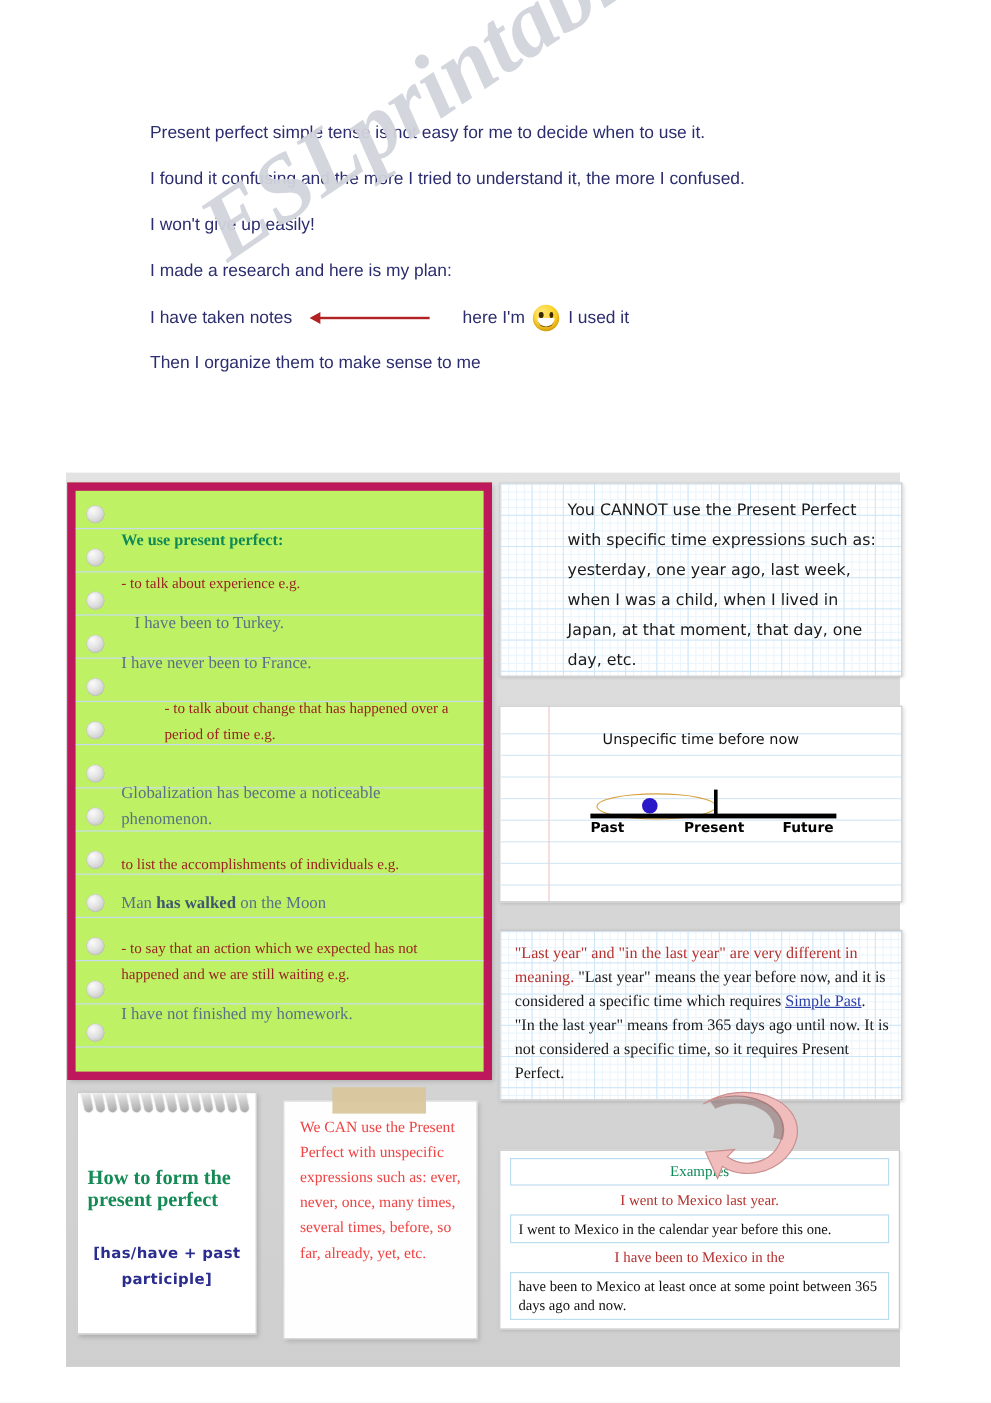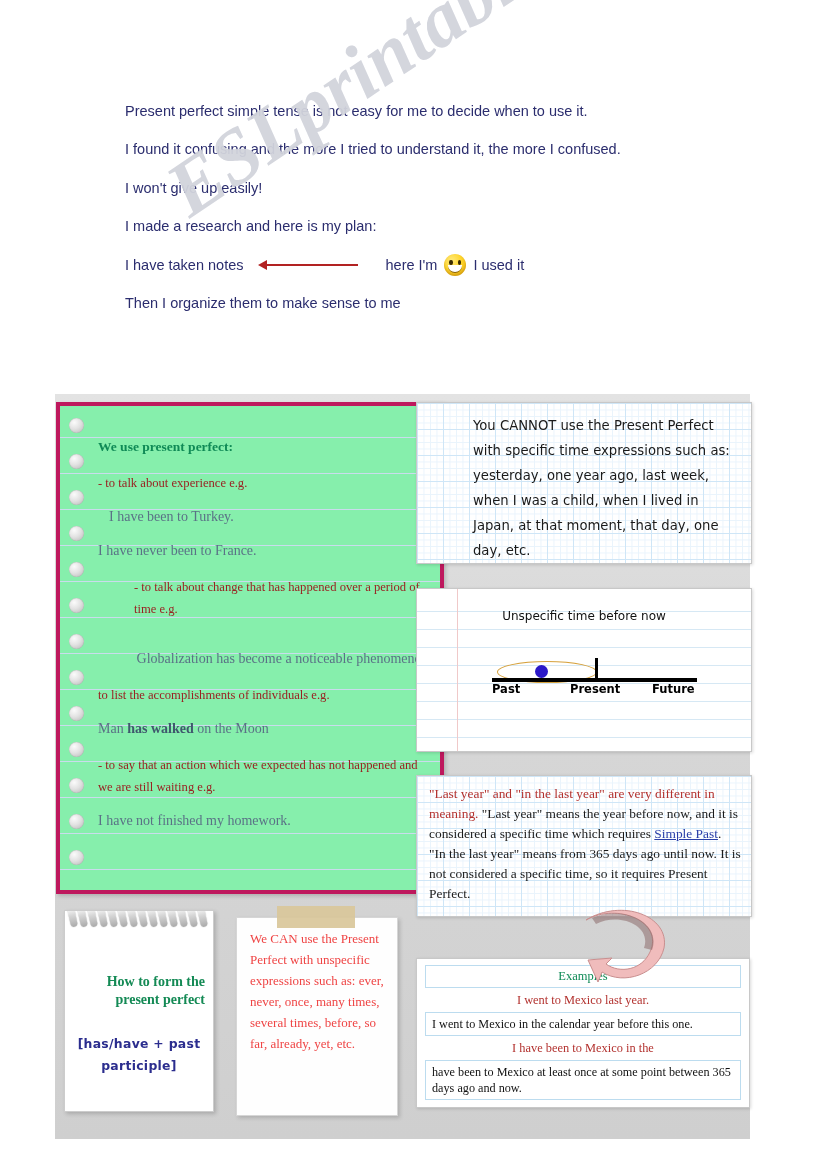--- a/index.html
+++ b/index.html
@@ -80,26 +80,25 @@
     width:695px; height:745px;
     background:#d9d9d9;
     background-image:linear-gradient(180deg,#e3e3e3 0%,#d7d7d7 40%,#cfcfcf 100%);
     z-index:2;
   }
 
   
   #notepad-main{
     position:absolute;left:56px;top:402px;
     width:340px;height:484px;
-    background:#86efac;
-    border:4px solid #be185d;
+    background:#bef264;
+    border:7px solid #be185d;
     box-shadow:2px 2px 4px rgba(0,0,0,.18);
     z-index:10;
     overflow:hidden;
-    padding-left:40px;
   }
   .np-lines{position:absolute;inset:0;}
   .np-lines .ln{position:absolute;left:0;right:0;height:1px;background:#c9dcec;}
   .np-holes{position:absolute;left:9px;top:0;width:24px;height:100%;}
   .np-holes .hole{
     position:absolute;left:0;width:15px;height:15px;border-radius:50%;
     background:radial-gradient(circle at 35% 30%,#fbfbfb 0%,#e2e2e2 45%,#b7b7b7 100%);
     box-shadow:inset 0 0 1px #9a9a9a;
   }
   .np-body{position:absolute;left:38px;top:10px;right:8px;}
@@ -234,23 +233,23 @@
     z-index:10;overflow:hidden;
   }
   .spiral{position:absolute;left:4px;top:-4px;width:140px;height:24px;}
   .spiral .coil{
     position:absolute;top:0;width:7px;height:20px;border-radius:4px;
     background:linear-gradient(180deg,#ffffff 0%,#d8d8d8 40%,#aaaaaa 100%);
     transform:rotate(-12deg);
     box-shadow:0 0 1px #999;
   }
   .sn-title{
-    position:absolute;left:8px;right:8px;top:62px;text-align:right;
+    position:absolute;left:8px;right:8px;top:62px;text-align:left;
     font-family:"Liberation Serif", serif;font-weight:bold;
-    font-size:14px;line-height:18px;color:#148a55;
+    font-size:17px;line-height:18px;color:#148a55;
   }
   .sn-formula{
     position:absolute;left:8px;right:8px;top:122px;text-align:center;
     font-family:"DejaVu Sans", sans-serif;font-weight:bold;
     font-size:12.4px;line-height:22px;color:#2b2d8e;
     letter-spacing:.3px;
   }
 
   
   #can-note{
@@ -328,21 +327,21 @@
       <div class="hole" style="top: 372px;"></div>
       <div class="hole" style="top: 408px;"></div>
       <div class="hole" style="top: 444px;"></div>
     </div>
   <div class="np-body" id="np-body">
       <div class="row np-title" style="margin-top: 20px;">We use present perfect:</div>
       <div class="row np-rule" style="margin-top: 14px;">- to talk about experience e.g.</div>
       <div class="row np-ex" style="margin-top: 12px; margin-left: 11px;">I have been to Turkey.</div>
       <div class="row np-ex" style="margin-top: 12px;">I have never been to France.</div>
       <div class="row np-rule" style="margin-top: 14px; margin-left: 36px;">- to talk about change that has happened over a period of time e.g.</div>
-      <div class="row np-ex" style="margin-top: 28px; text-align: right;">Globalization has become a noticeable phenomenon.</div>
+      <div class="row np-ex" style="margin-top: 28px;">Globalization has become a noticeable phenomenon.</div>
       <div class="row np-rule" style="margin-top: 14px;">to list the accomplishments of individuals e.g.</div>
       <div class="row np-ex" style="margin-top: 12px;"><span>Man </span><b>has walked</b><span> on the Moon</span></div>
       <div class="row np-rule" style="margin-top: 14px;">- to say that an action which we expected has not happened and we are still waiting e.g.</div>
       <div class="row np-ex" style="margin-top: 12px;">I have not finished my homework.</div>
     </div>
 </div>
 
 <div id="cannot-box" class="graph">
   <div class="txt">You CANNOT use the Present Perfect with specific time expressions such as: yesterday, one year ago, last week, when I was a child, when I lived in Japan, at that moment, that day, one day, etc.</div>
 </div>

